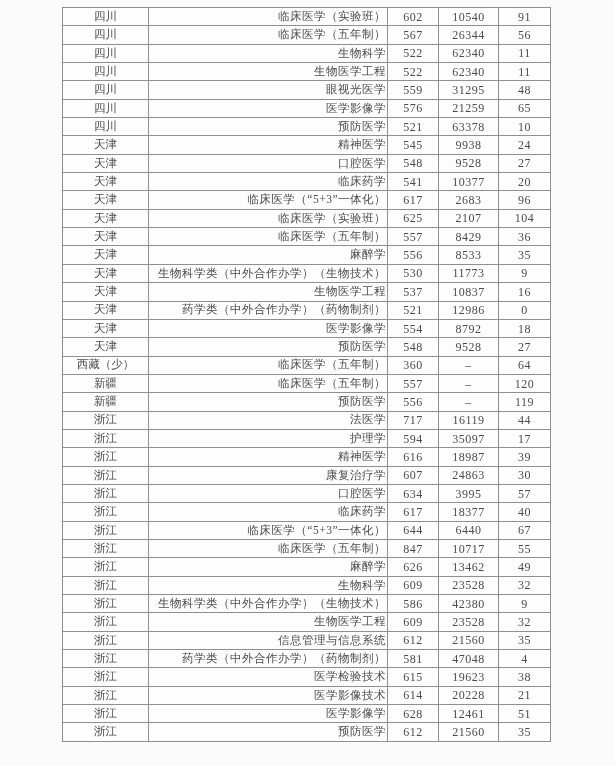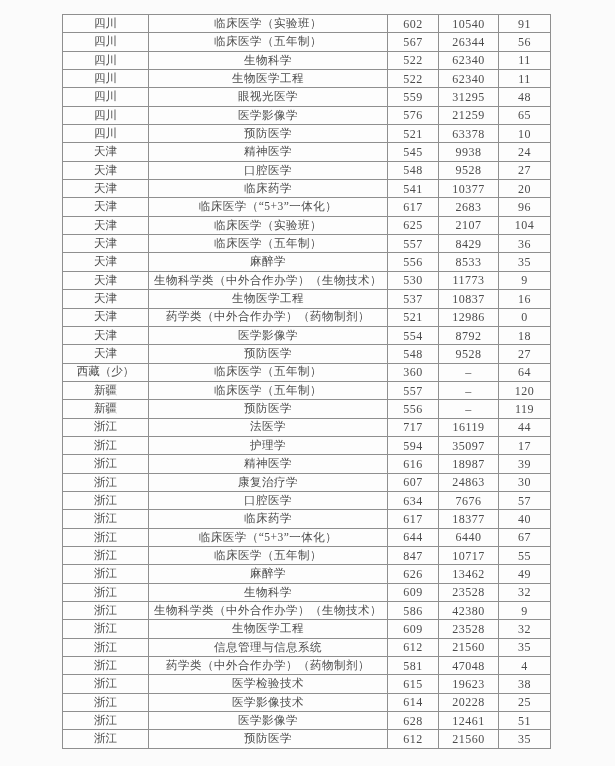--- a/index.html
+++ b/index.html
@@ -9,21 +9,21 @@
   body {
     width: 615px;
     height: 766px;
     position: relative;
     background: #fbfbfb;
     font-family: "Liberation Serif", "DejaVu Serif", serif;
   }
   .table-wrap {
     position: absolute;
     left: 62px;
-    top: 14px;
+    top: 7px;
   }
   table.scores-table {
     border-collapse: collapse;
     table-layout: fixed;
     width: 488px;
     height: 735px;
     background: #fdfdfd;
   }
   table.scores-table td {
     border: 1px solid #8f8f8f;
@@ -31,20 +31,21 @@
     vertical-align: middle;
     font-size: 11.5px;
     line-height: 1;
     color: #4c4c4c;
     padding: 0 1px;
     overflow: hidden;
     white-space: nowrap;
   }
   table.scores-table td.cell-major {
     letter-spacing: 0.5px;
+    text-align: right;
   }
   table.scores-table td.cell-score,
   table.scores-table td.cell-rank,
   table.scores-table td.cell-count {
     font-size: 12px;
     letter-spacing: 0.5px;
   }
 </style>
 </head>
 <body>
@@ -238,21 +239,21 @@
           <td class="cell-province">浙江</td>
           <td class="cell-major">康复治疗学</td>
           <td class="cell-score">607</td>
           <td class="cell-rank">24863</td>
           <td class="cell-count">30</td>
         </tr>
         <tr>
           <td class="cell-province">浙江</td>
           <td class="cell-major">口腔医学</td>
           <td class="cell-score">634</td>
-          <td class="cell-rank">7676</td>
+          <td class="cell-rank">3995</td>
           <td class="cell-count">57</td>
         </tr>
         <tr>
           <td class="cell-province">浙江</td>
           <td class="cell-major">临床药学</td>
           <td class="cell-score">617</td>
           <td class="cell-rank">18377</td>
           <td class="cell-count">40</td>
         </tr>
         <tr>
@@ -316,21 +317,21 @@
           <td class="cell-major">医学检验技术</td>
           <td class="cell-score">615</td>
           <td class="cell-rank">19623</td>
           <td class="cell-count">38</td>
         </tr>
         <tr>
           <td class="cell-province">浙江</td>
           <td class="cell-major">医学影像技术</td>
           <td class="cell-score">614</td>
           <td class="cell-rank">20228</td>
-          <td class="cell-count">25</td>
+          <td class="cell-count">21</td>
         </tr>
         <tr>
           <td class="cell-province">浙江</td>
           <td class="cell-major">医学影像学</td>
           <td class="cell-score">628</td>
           <td class="cell-rank">12461</td>
           <td class="cell-count">51</td>
         </tr>
         <tr>
           <td class="cell-province">浙江</td>

